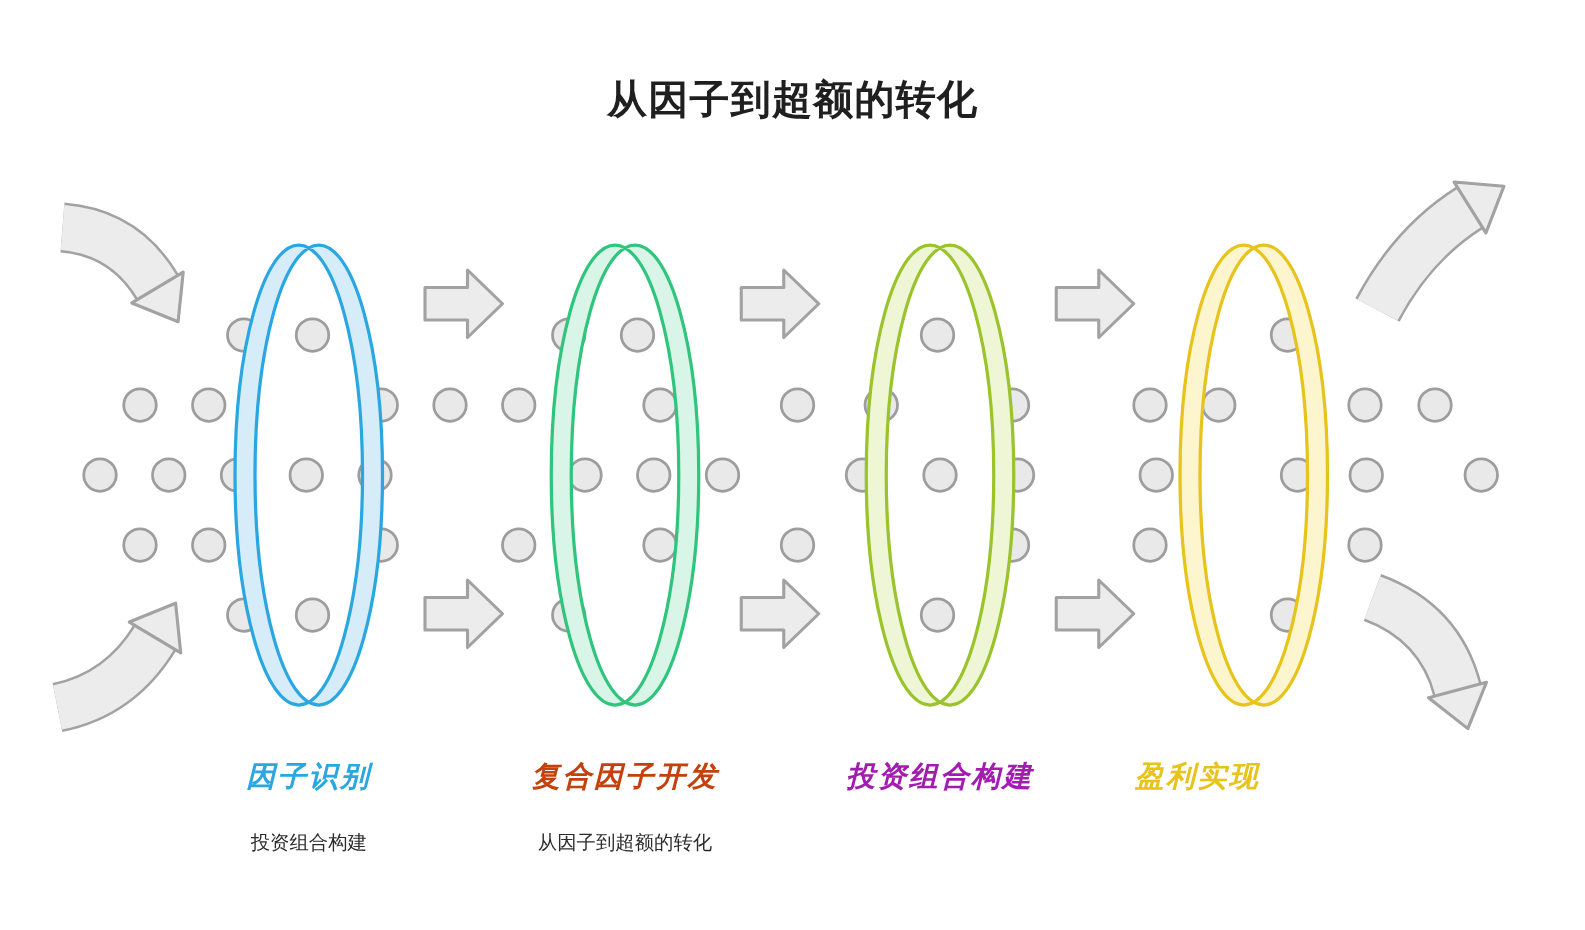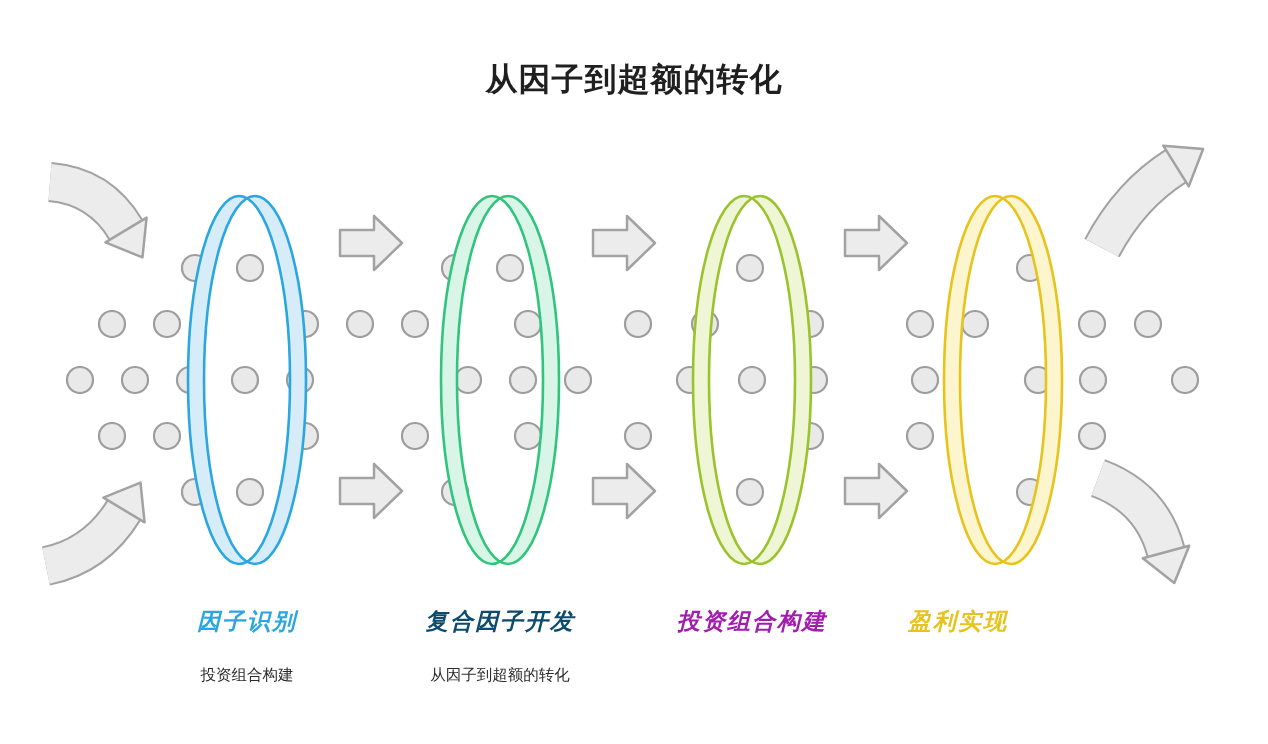--- a/index.html
+++ b/index.html
@@ -133,21 +133,21 @@
       <path d="M 693 380 a 51 184 0 1 0 102 0 a 51 184 0 1 0 -102 0 Z M 709 380 a 51 184 0 1 0 102 0 a 51 184 0 1 0 -102 0 Z" fill-rule="evenodd" fill="#eef6d5" stroke="#9ac32c" stroke-width="2.6"></path>
       <path d="M 944 380 a 51 184 0 1 0 102 0 a 51 184 0 1 0 -102 0 Z M 960 380 a 51 184 0 1 0 102 0 a 51 184 0 1 0 -102 0 Z" fill-rule="evenodd" fill="#fdf5cd" stroke="#e7c31c" stroke-width="2.6"></path>
     </svg>
 
   <div class="stage" style="left: 247px;">
     <div class="stage-label" style="color: rgb(42, 167, 225);">因子识别</div>
     <div class="stage-desc">投资组合构建</div>
   </div>
 
   <div class="stage" style="left: 500px;">
-    <div class="stage-label" style="color: #0c4a6e;">复合因子开发</div>
+    <div class="stage-label" style="color: #c2410c;">复合因子开发</div>
     <div class="stage-desc">从因子到超额的转化</div>
   </div>
 
   <div class="stage" style="left: 752px;">
     <div class="stage-label" style="color: #a21caf;">投资组合构建</div>
   </div>
 
   <div class="stage" style="left: 958px;">
     <div class="stage-label" style="color: rgb(231, 195, 28);">盈利实现</div>
   </div>

